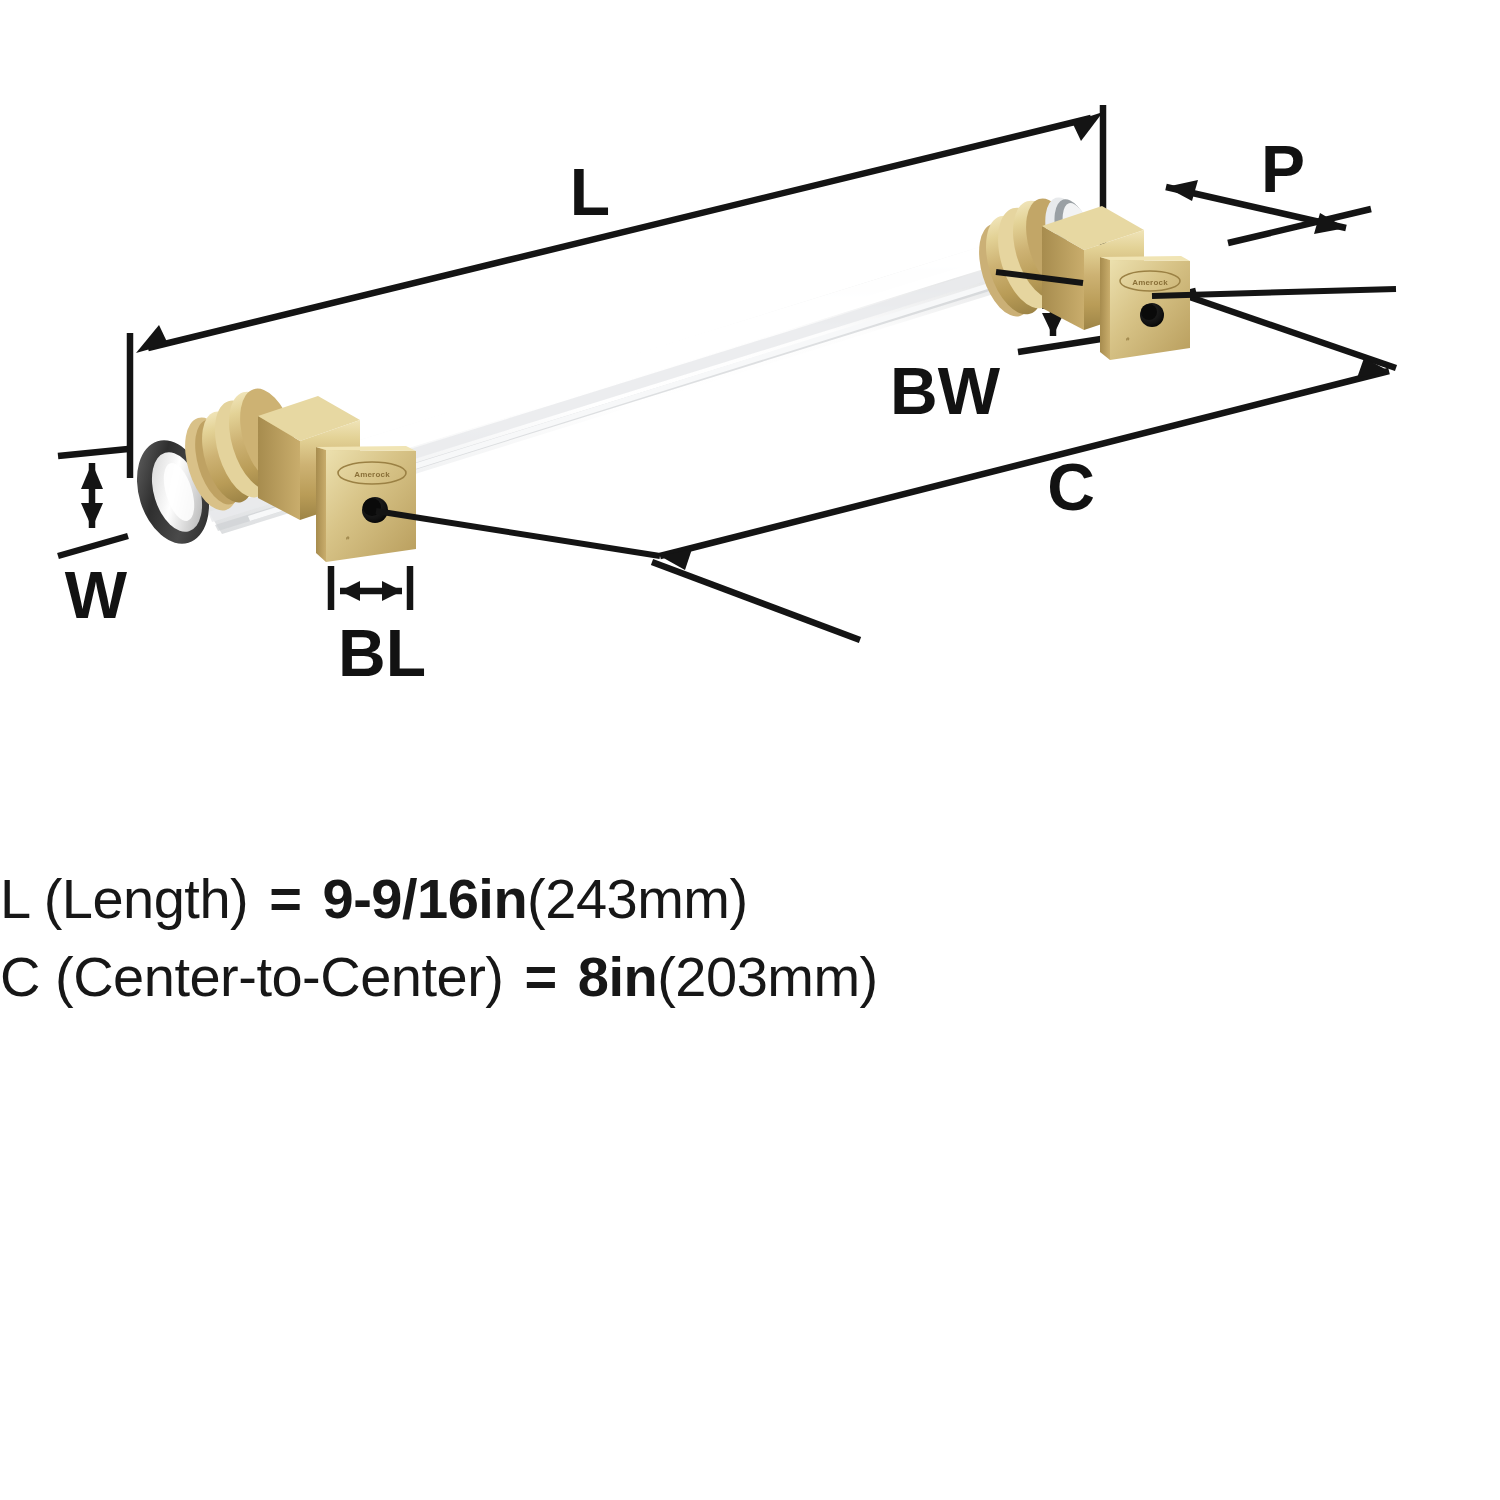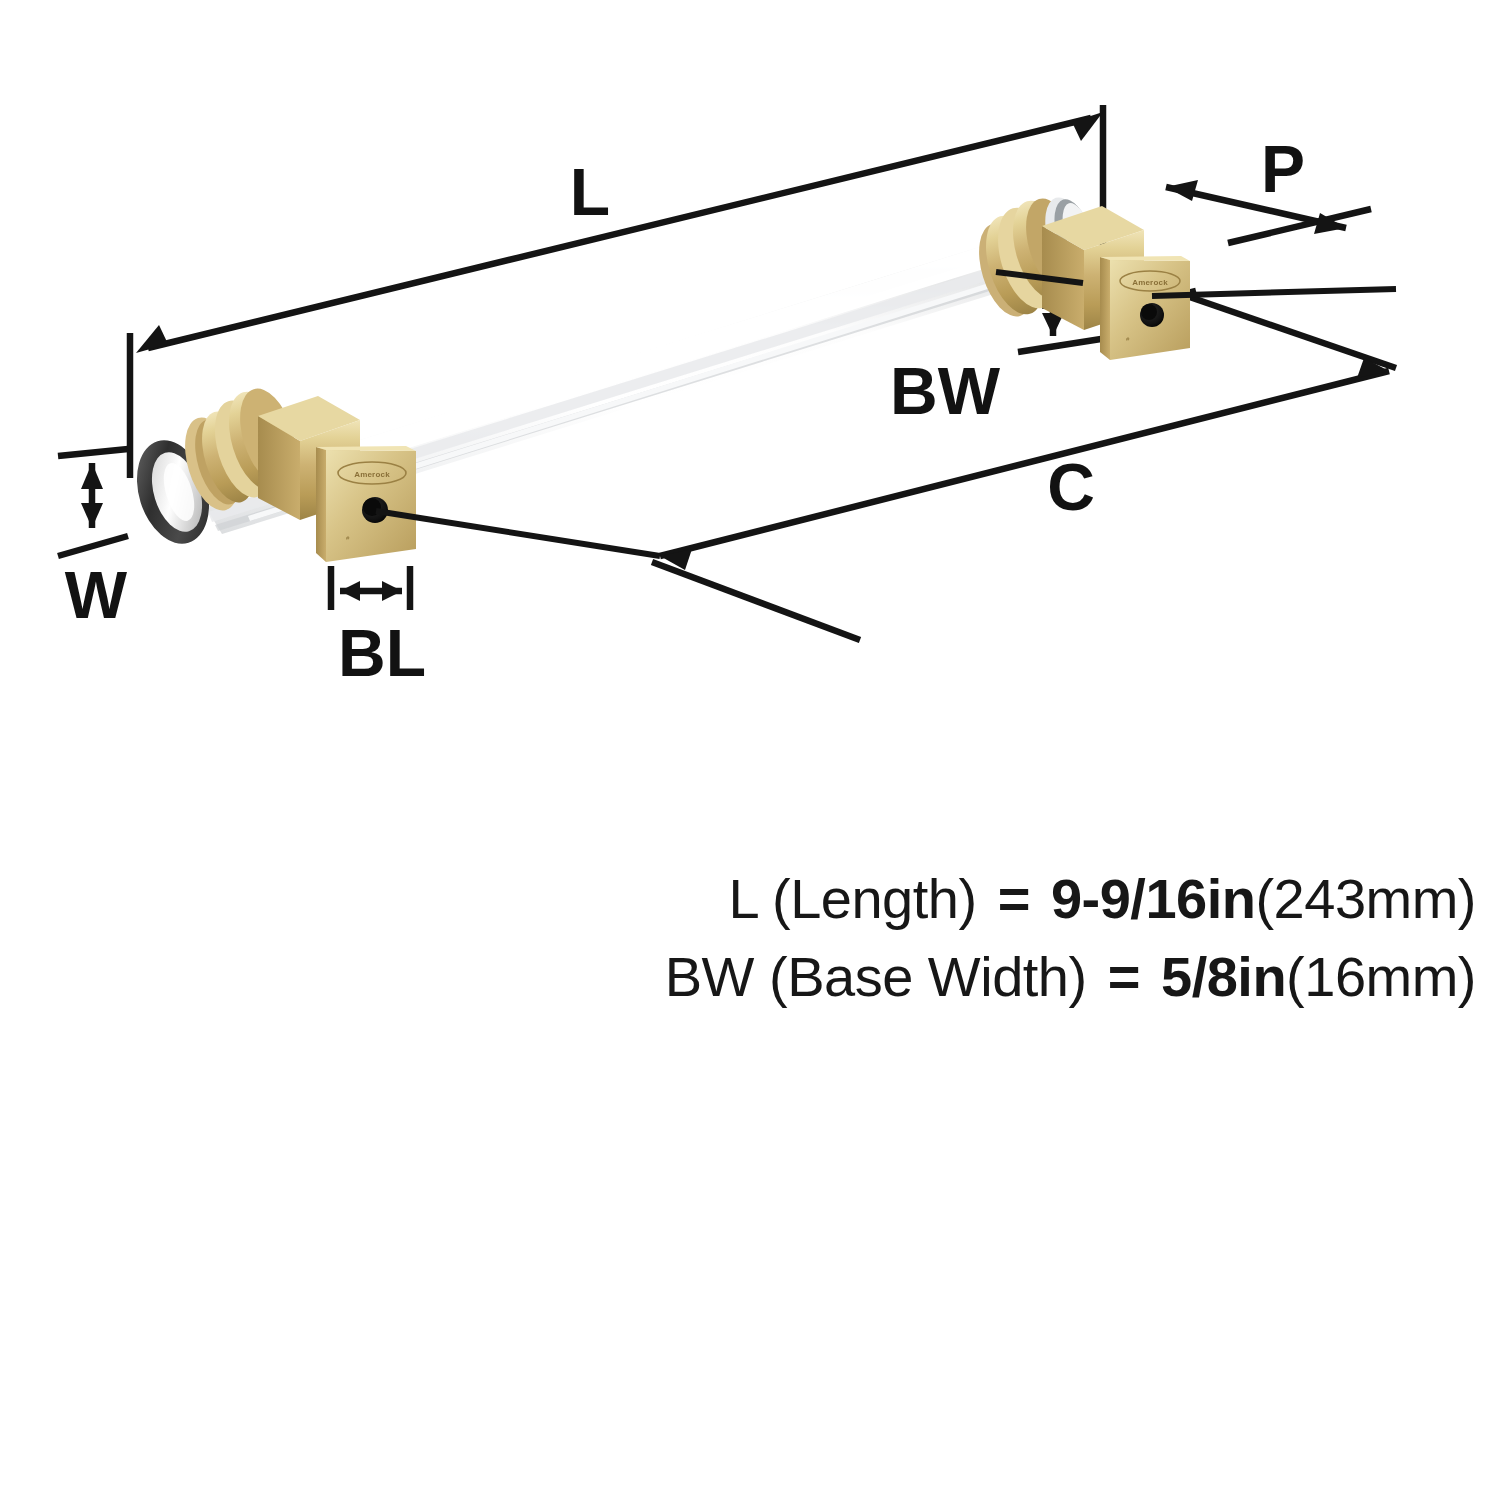--- a/index.html
+++ b/index.html
@@ -12,21 +12,21 @@
     position:relative;
   }
   #diagram-area{
     position:absolute;left:0;top:0;width:1500px;height:860px;
   }
   #diagram-area svg{display:block;width:1500px;height:860px;}
 
   #spec-list{
     position:absolute;left:0;top:862px;width:1476px;
     display:flex;flex-direction:column;
-    align-items:flex-end;
+    align-items:flex-start;
     gap:4px;
   }
   .spec-row{
     white-space:nowrap;
     font-size:56px;
     line-height:74px;
     letter-spacing:-0.5px;
     color:#171717;
   }
   .spec-label{font-weight:400;}
@@ -253,17 +253,17 @@
 </svg>
 </div>
 
 <div id="spec-list">
   <div class="spec-row">
     <span class="spec-label">L (Length)</span>
     <span class="spec-eq">=</span>
     <span class="spec-value">9-9/16in</span><span class="spec-metric">(243mm)</span>
   </div>
   <div class="spec-row">
-    <span class="spec-label">BW (Base Width)</span>
+    <span class="spec-label">C (Center-to-Center)</span>
     <span class="spec-eq">=</span>
-    <span class="spec-value">5/8in</span><span class="spec-metric">(16mm)</span>
+    <span class="spec-value">8in</span><span class="spec-metric">(203mm)</span>
   </div>
 </div>
 
 </body></html>

